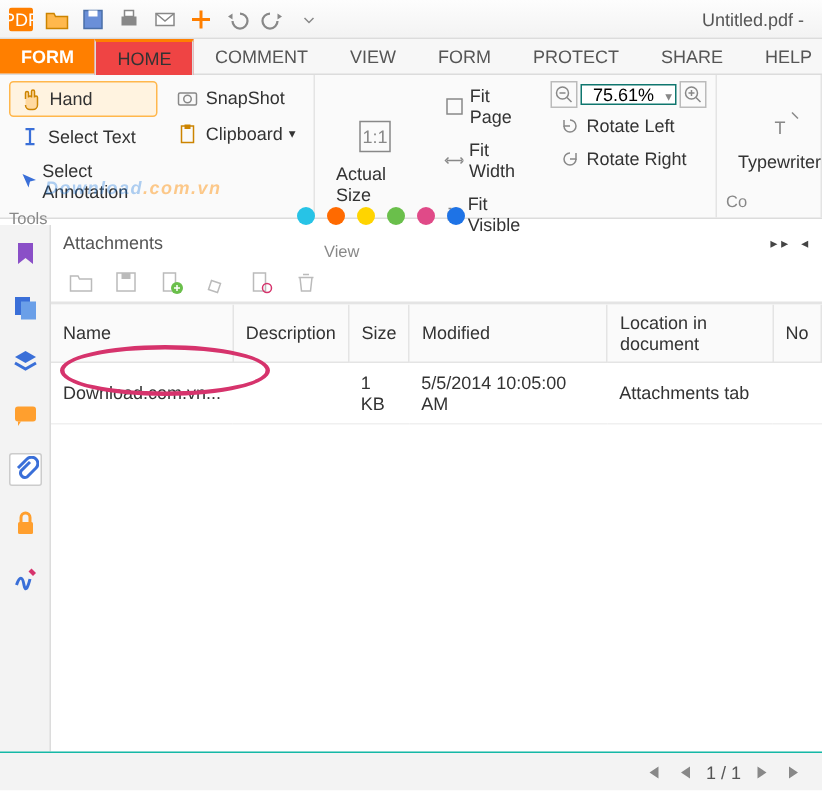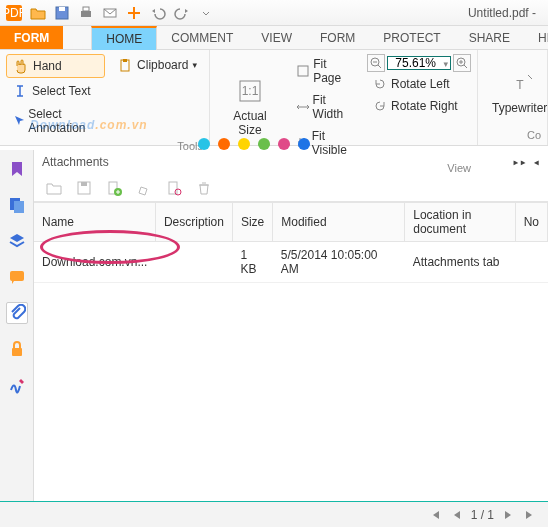--- a/index.html
+++ b/index.html
@@ -6,30 +6,30 @@
 body { width: 548px; height: 527px; background: #fff; overflow: hidden; position: relative; }
 
 .title-bar { height: 26px; background: linear-gradient(#fdfdfd,#f3f3f3); border-bottom: 1px solid #dcdcdc; display: flex; align-items: center; padding: 0 4px; }
 .title-bar .qat { display: flex; gap: 4px; align-items: center; }
 .title-bar .qat-btn { width: 20px; height: 20px; display: flex; align-items: center; justify-content: center; cursor: pointer; border-radius: 2px; }
 .title-bar .doc-title { margin-left: auto; color: #555; padding-right: 8px; }
 
 .tabs-row { height: 24px; background: #f7f7f7; display: flex; border-bottom: 1px solid #dcdcdc; }
 .tab { padding: 4px 14px; color: #555; cursor: pointer; display: flex; align-items: center; }
 .tab.file { background: #ff7f00; color: #fff; font-weight: bold; }
-.tab.active { background: #7dd3fc; border-top: 2px solid #ff7f00; border-left: 1px solid #dcdcdc; border-right: 1px solid #dcdcdc; color: #333; margin-bottom: -1px; margin-left: 28px; }
+.tab.active { background: #ef4444; border-top: 2px solid #ff7f00; border-left: 1px solid #dcdcdc; border-right: 1px solid #dcdcdc; color: #333; margin-bottom: -1px; }
 
 .ribbon { height: 96px; background: #fafafa; display: flex; border-bottom: 1px solid #dcdcdc; }
 .ribbon-group { border-right: 1px solid #e4e4e4; padding: 4px 6px; display: flex; flex-direction: column; }
 .ribbon-group .group-content { flex: 1; display: flex; gap: 6px; }
-.ribbon-group .group-label { text-align: right; color: #888; font-size: 11px; padding-top: 2px; }
+.ribbon-group .group-label { text-align: left; color: #888; font-size: 11px; padding-top: 2px; }
 .rb-stack { display: flex; flex-direction: column; gap: 2px; }
 .rb-btn { display: flex; align-items: center; gap: 4px; padding: 3px 6px; cursor: pointer; border-radius: 3px; color: #333; }
 .rb-btn.selected { background: #fff3e0; border: 1px solid #ffb74d; }
-.rb-big { flex-direction: column; justify-content: center; padding: 4px 8px; text-align: center; }
+.rb-big { flex-direction: column; justify-content: center; padding: 4px 8px; }
 .zoom-box { display: flex; align-items: center; gap: 2px; }
 .zoom-input { width: 64px; height: 14px; border: 1px solid #0f766e; text-align: right; padding: 0 14px 0 4px; }
 .zoom-sq { width: 18px; height: 18px; border: 1px solid #bbb; display: flex; align-items: center; justify-content: center; cursor: pointer; }
 .typewriter { display:flex; flex-direction:column; align-items:center; justify-content:center; }
 
 .watermark { position: absolute; top: 96px; left: 30px; font-size: 36px; font-weight: bold; color: rgba(30,120,220,0.35); letter-spacing: 1px; pointer-events: none; font-style: italic; font-family: Arial; }
 .watermark .wm2 { color: rgba(255,140,0,0.45); }
 .dots { position: absolute; top: 138px; left: 198px; display: flex; gap: 8px; pointer-events: none; }
 .dot { width: 12px; height: 12px; border-radius: 50%; }
 
@@ -144,20 +144,27 @@
             <span>Select Text</span>
           </div>
         <div class="rb-btn">
             <svg width="16" height="16">
               <path d="M3 3l9 4-4 1-1 4z" fill="#3a6fd8"></path>
             </svg>
             <span>Select Annotation</span>
           </div>
       </div>
       <div class="rb-stack">
+        <div class="rb-btn">
+            <svg width="16" height="16">
+              <rect x="2" y="5" width="12" height="8" rx="1" fill="none" stroke="#888"></rect>
+              <circle cx="8" cy="9" r="2.5" fill="none" stroke="#888"></circle>
+            </svg>
+            <span>SnapShot</span>
+          </div>
         <div class="rb-btn">
             <svg width="16" height="16">
               <rect x="4" y="3" width="8" height="11" fill="none" stroke="#cc8400"></rect>
               <rect x="6" y="2" width="4" height="3" fill="#cc8400"></rect>
             </svg>
             <span>Clipboard</span> 
             <span style="font-size:9px">▾</span>
           </div>
       </div>
     </div>

